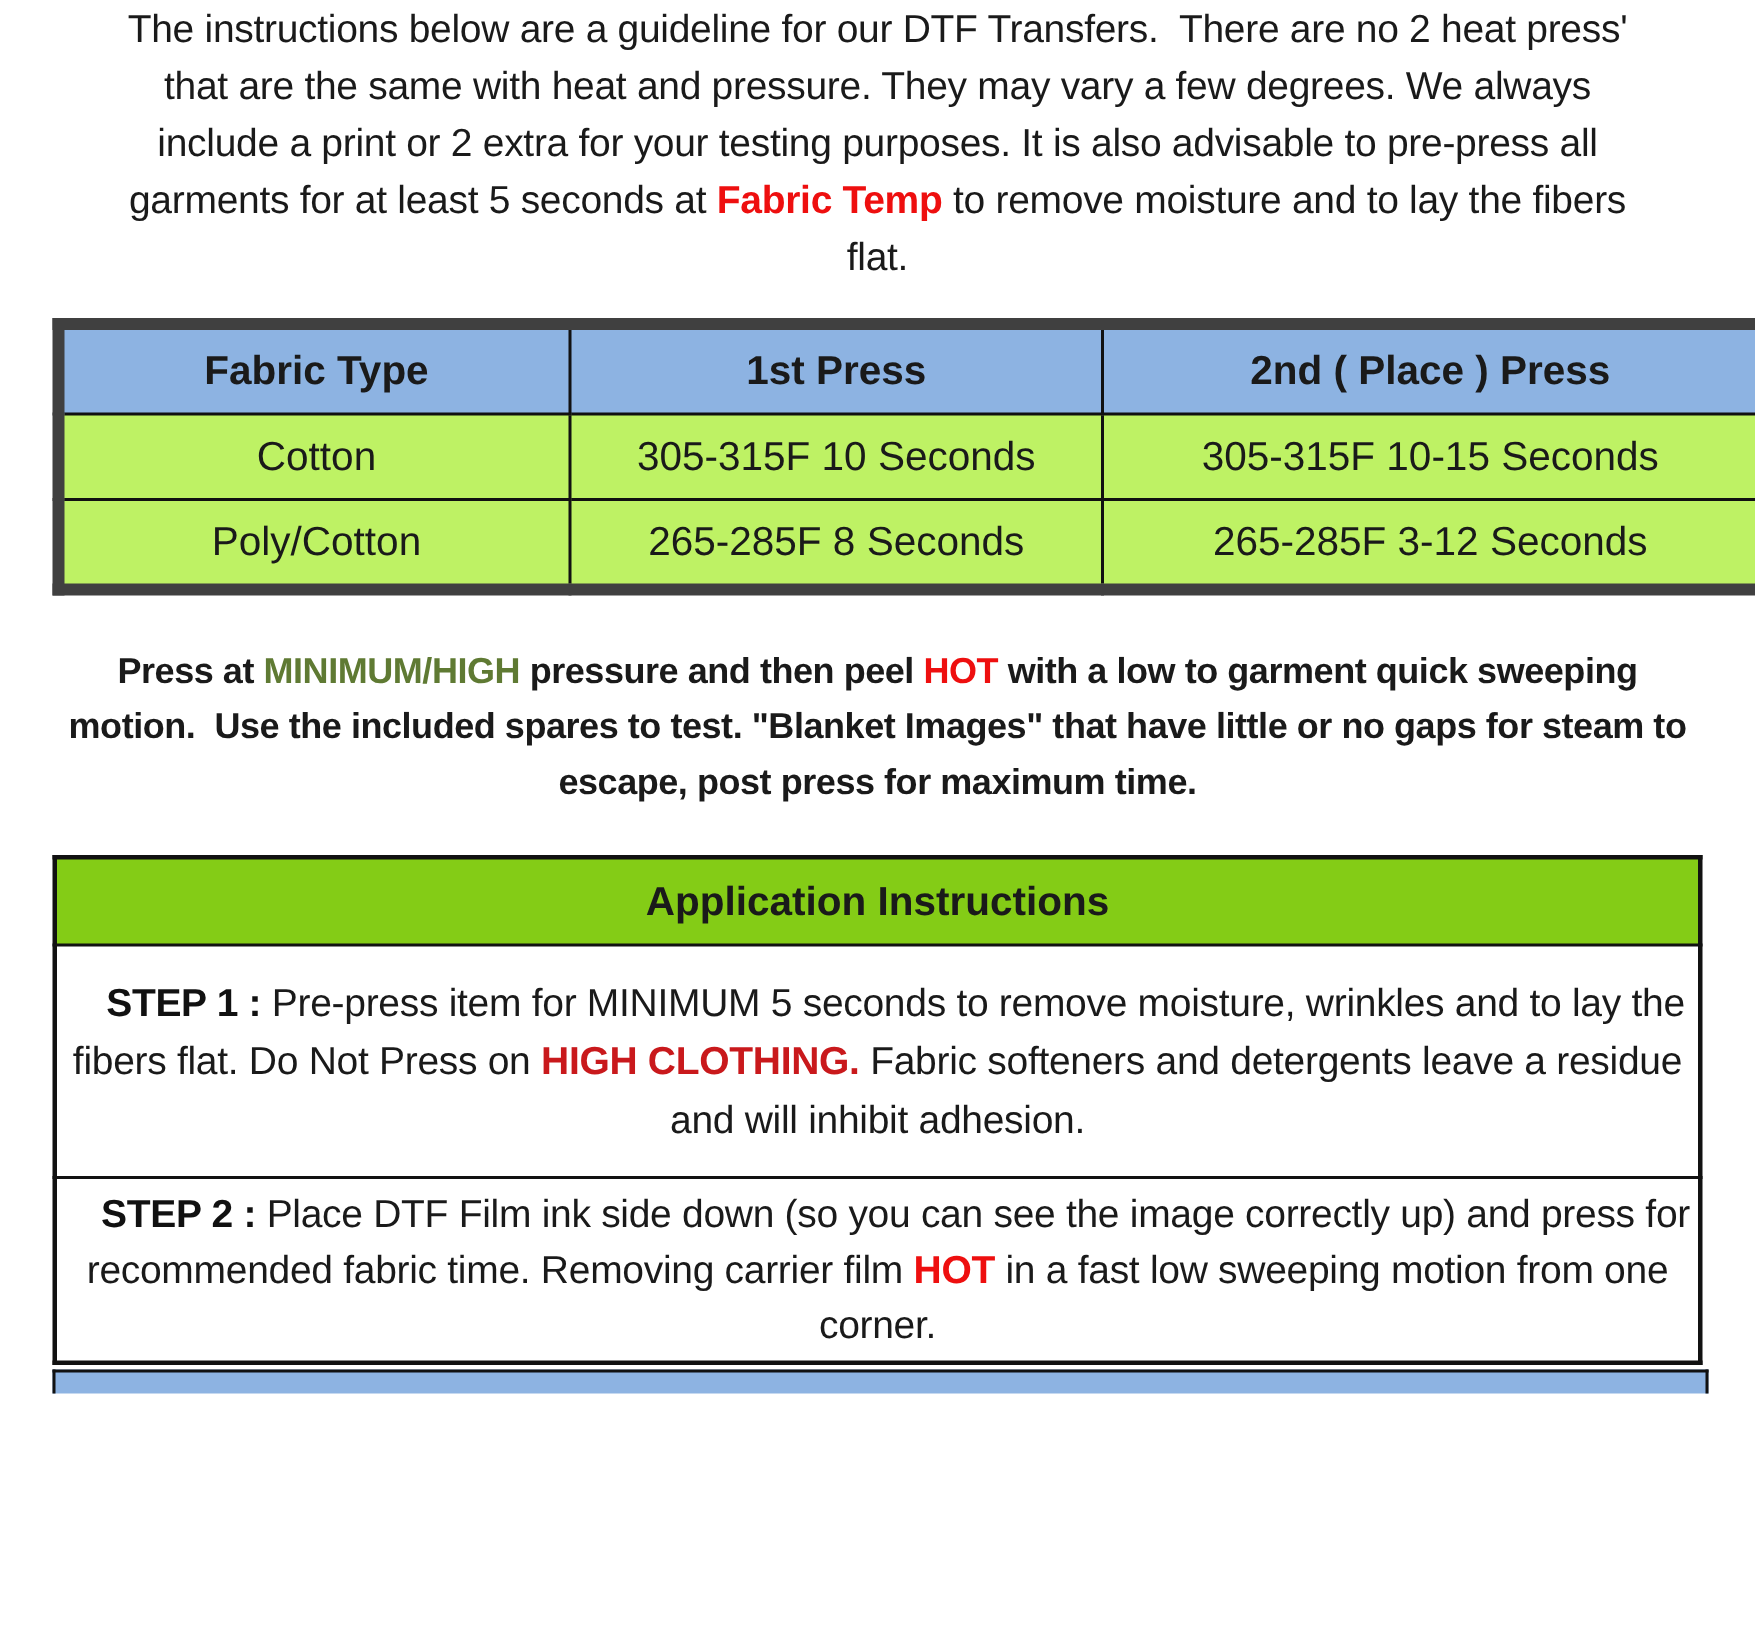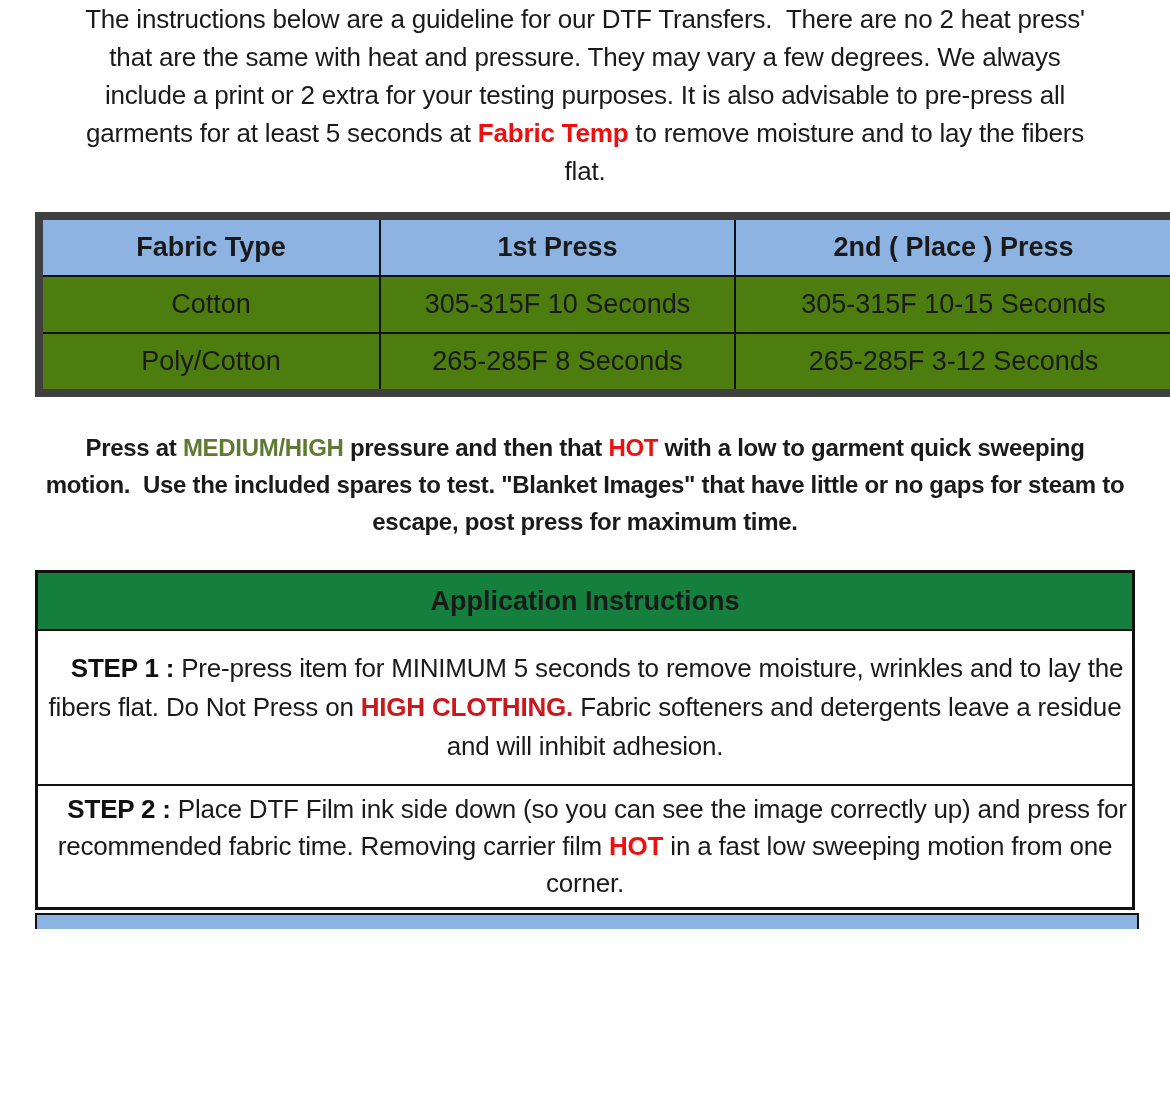--- a/index.html
+++ b/index.html
@@ -36,21 +36,21 @@
     text-align:center;
     vertical-align:middle;
     font-size:27px;
     padding:0 4px;
   }
   .fabric-table th{
     background:#8db3e2;
     font-weight:bold;
     height:55px;
   }
-  .fabric-table td{height:55px;background:#4d7c0f;}
+  .fabric-table td{height:55px;background:#bef264;}
   .col-type{width:328px;}
   .col-press1{width:345px;}
   .col-press2{width:427px;}
   
   .pressure-note{
     margin:32px auto 0;
     width:1080px;
     text-align:center;
     font-weight:bold;
     font-size:24px;
@@ -59,21 +59,21 @@
     white-space:pre-wrap;
   }
   
   .app-table{
     margin:30px 0 0 35px;
     width:1100px;
     border:3px solid #111;
   }
   .app-table th{
     border:2px solid #111;
-    background:#15803d;
+    background:#84cc16;
     font-weight:bold;
     font-size:27px;
     height:54px;
     text-align:center;
     vertical-align:middle;
   }
   .app-table td{
     border:2px solid #111;
     background:#ffffff;
     text-align:center;
@@ -119,21 +119,21 @@
         <td>305-315F 10-15 Seconds</td>
       </tr>
       <tr>
         <td>Poly/Cotton</td>
         <td>265-285F 8 Seconds</td>
         <td>265-285F 3-12 Seconds</td>
       </tr>
     </tbody>
   </table>
 
-  <p class="pressure-note"><span>Press at </span><span class="olive">MEDIUM/HIGH</span><span> pressure and then that </span><span class="red">HOT</span><span> with a low to garment quick sweeping motion.  Use the included spares to test. "Blanket Images" that have little or no gaps for steam to escape, post press for maximum time.</span></p>
+  <p class="pressure-note"><span>Press at </span><span class="olive">MINIMUM/HIGH</span><span> pressure and then peel </span><span class="red">HOT</span><span> with a low to garment quick sweeping motion.  Use the included spares to test. "Blanket Images" that have little or no gaps for steam to escape, post press for maximum time.</span></p>
 
   <table class="app-table">
     <thead>
       <tr>
         <th>Application Instructions</th>
       </tr>
     </thead>
     <tbody>
       <tr class="step-1">
         <td><span class="step-label">STEP 1 :</span><span> Pre-press item for MINIMUM 5 seconds to remove moisture, wrinkles and to lay the fibers flat. Do Not Press on </span><span class="darkred">HIGH CLOTHING.</span><span> Fabric softeners and detergents leave a residue and will inhibit adhesion.</span></td>

